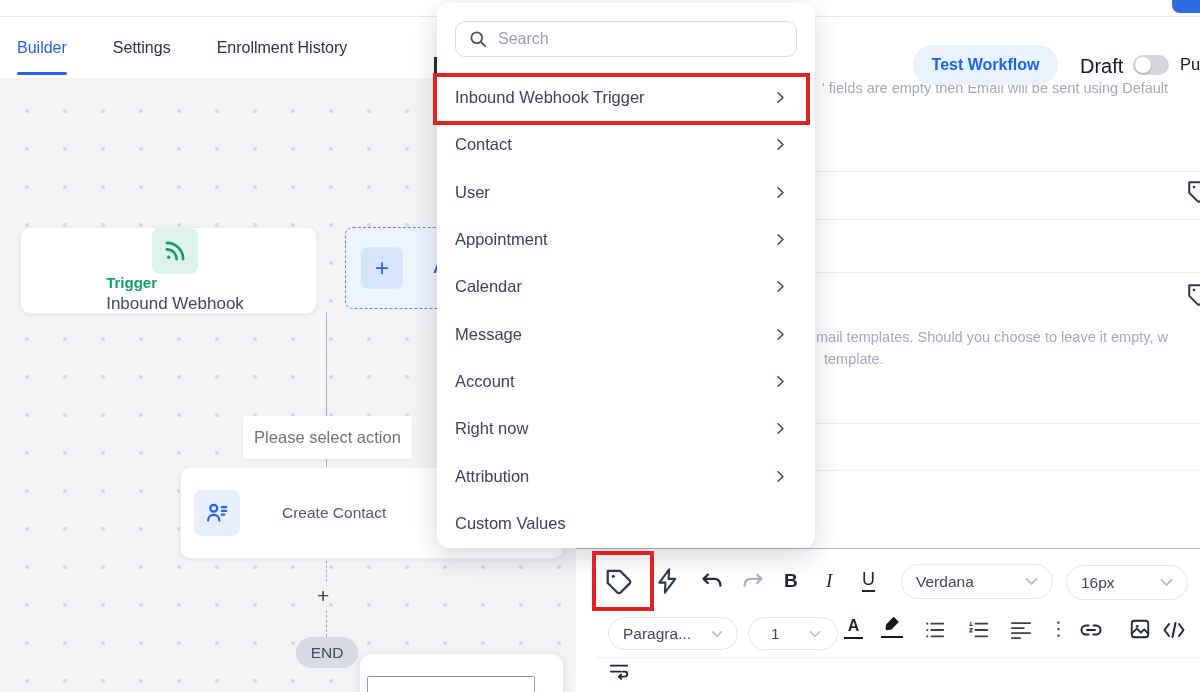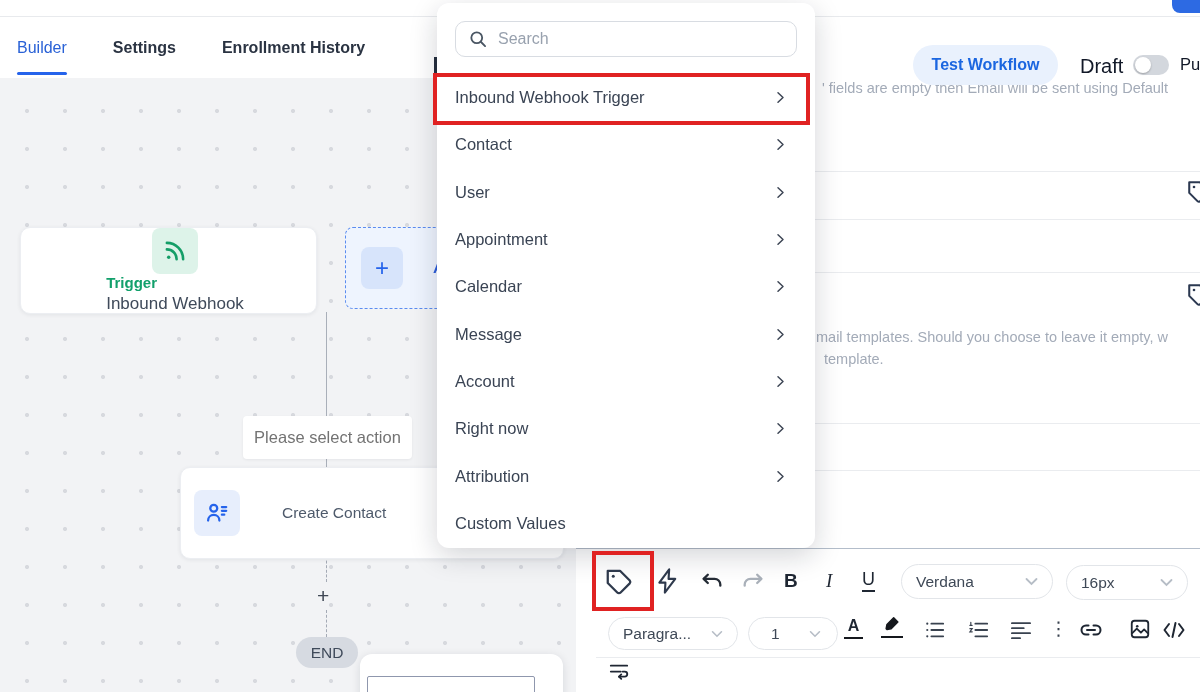--- a/index.html
+++ b/index.html
@@ -7,21 +7,21 @@
   #stage{position:relative;width:1200px;height:692px;overflow:hidden;background:#fff;}
   .abs{position:absolute;}
 
   
   .topbar{left:0;top:0;width:1200px;height:16px;background:#fff;border-bottom:1px solid #e8eaed;}
   .blue-pill{left:1172px;top:-8px;width:44px;height:21px;background:#2d6ae3;border-radius:8px;}
 
   
   .nav{left:0;top:17px;width:1200px;height:61px;background:#fff;}
   .nav-tabs{left:17px;top:0;height:61px;display:flex;gap:46px;align-items:center;}
-  .tab{position:relative;height:61px;display:flex;align-items:center;font-size:16px;color:#2a3342;cursor:pointer;font-weight:bold;}
+  .tab{position:relative;height:61px;display:flex;align-items:center;font-size:16px;color:#2a3342;cursor:pointer;}
   .tab.active{color:#2961d6;font-weight:500;text-align:center;}
   .tab.active::after{content:"";position:absolute;left:0;right:0;bottom:3px;height:3.5px;background:#2563eb;border-radius:2px;}
   .tab-sliver{left:434px;top:40px;width:2.5px;height:18px;background:#252e3d;}
   .test-btn{left:913px;top:28px;width:145px;height:40px;background:#e9f1fd;color:#1b66e0;font-weight:600;font-size:16px;border:none;border-radius:20px;display:flex;align-items:center;justify-content:center;cursor:pointer;}
   .draft-label{left:1080px;top:38px;font-size:20px;color:#111827;font-weight:500;}
   .toggle{left:1133px;top:38px;width:36px;height:20px;background:#d3d7dd;border-radius:10px;cursor:pointer;}
   .toggle .knob{position:absolute;left:2px;top:2px;width:16px;height:16px;background:#fff;border-radius:50%;box-shadow:0 1px 2px rgba(0,0,0,.25);}
   .publish-label{left:1180px;top:38px;font-size:16.5px;color:#111827;font-weight:500;}
 
   

